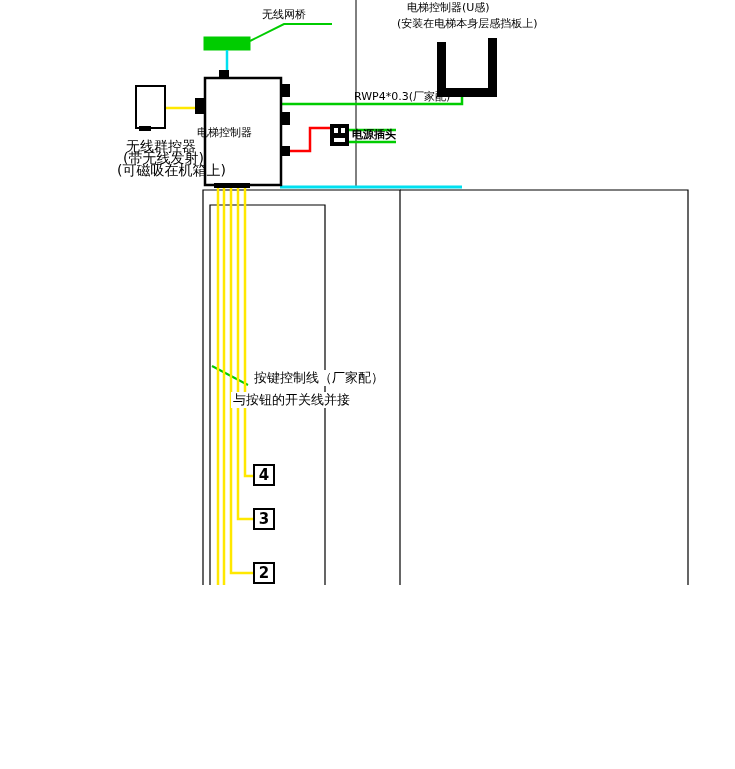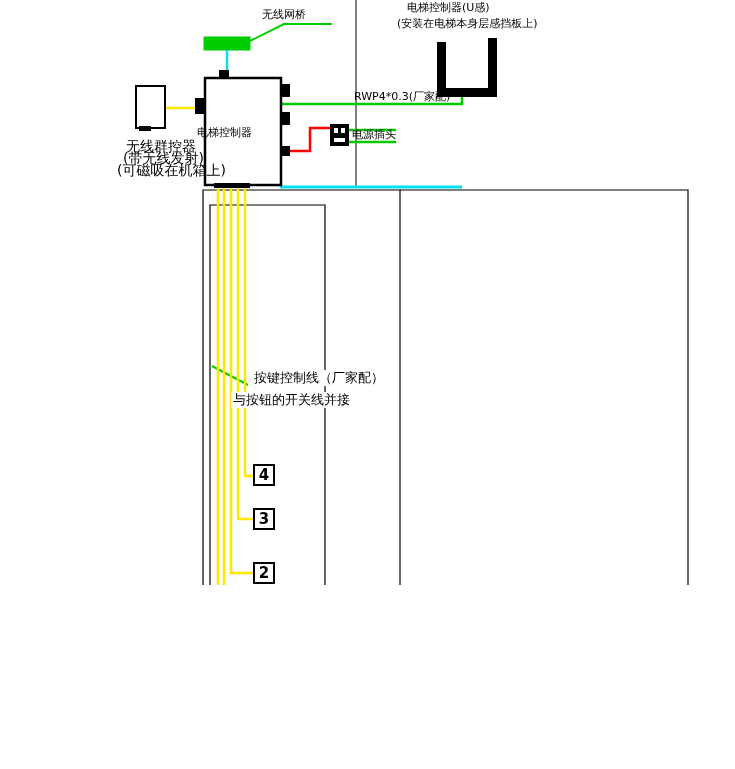--- a/index.html
+++ b/index.html
@@ -73,21 +73,21 @@
   </svg>
 
   <div class="lbl" style="left:262px;top:8px;">无线网桥</div>
   <div class="lbl" style="left:407px;top:1px;">电梯控制器(U感)</div>
   <div class="lbl" style="left:397px;top:17px;">(安装在电梯本身层感挡板上)</div>
   <div class="lbl" style="left:197px;top:126px;font-weight:normal;">电梯控制器</div>
   <div class="lbl lbl-sm" style="left:126px;top:138px;">无线群控器</div>
   <div class="lbl lbl-sm" style="left:123px;top:150px;">(带无线发射)</div>
   <div class="lbl lbl-sm" style="left:117px;top:162px;">(可磁吸在机箱上)</div>
   <div class="lbl" style="left:354px;top:90px;text-align:center;">RWP4*0.3(厂家配)</div>
-  <div class="lbl" style="left:352px;top:128px;font-weight:normal;">电源插头</div>
+  <div class="lbl" style="left:352px;top:128px;font-weight:bold;">电源插头</div>
   <div class="lbl lbl-key" style="left:252px;top:370px;">按键控制线（厂家配）</div>
   <div class="lbl lbl-key" style="left:231px;top:392px;">与按钮的开关线并接</div>
 
   <div class="floor-btn" style="left:253px;top:464px;">
     <span>4</span>
   </div>
   <div class="floor-btn" style="left:253px;top:508px;">
     <span>3</span>
   </div>
   <div class="floor-btn" style="left:253px;top:562px;">

